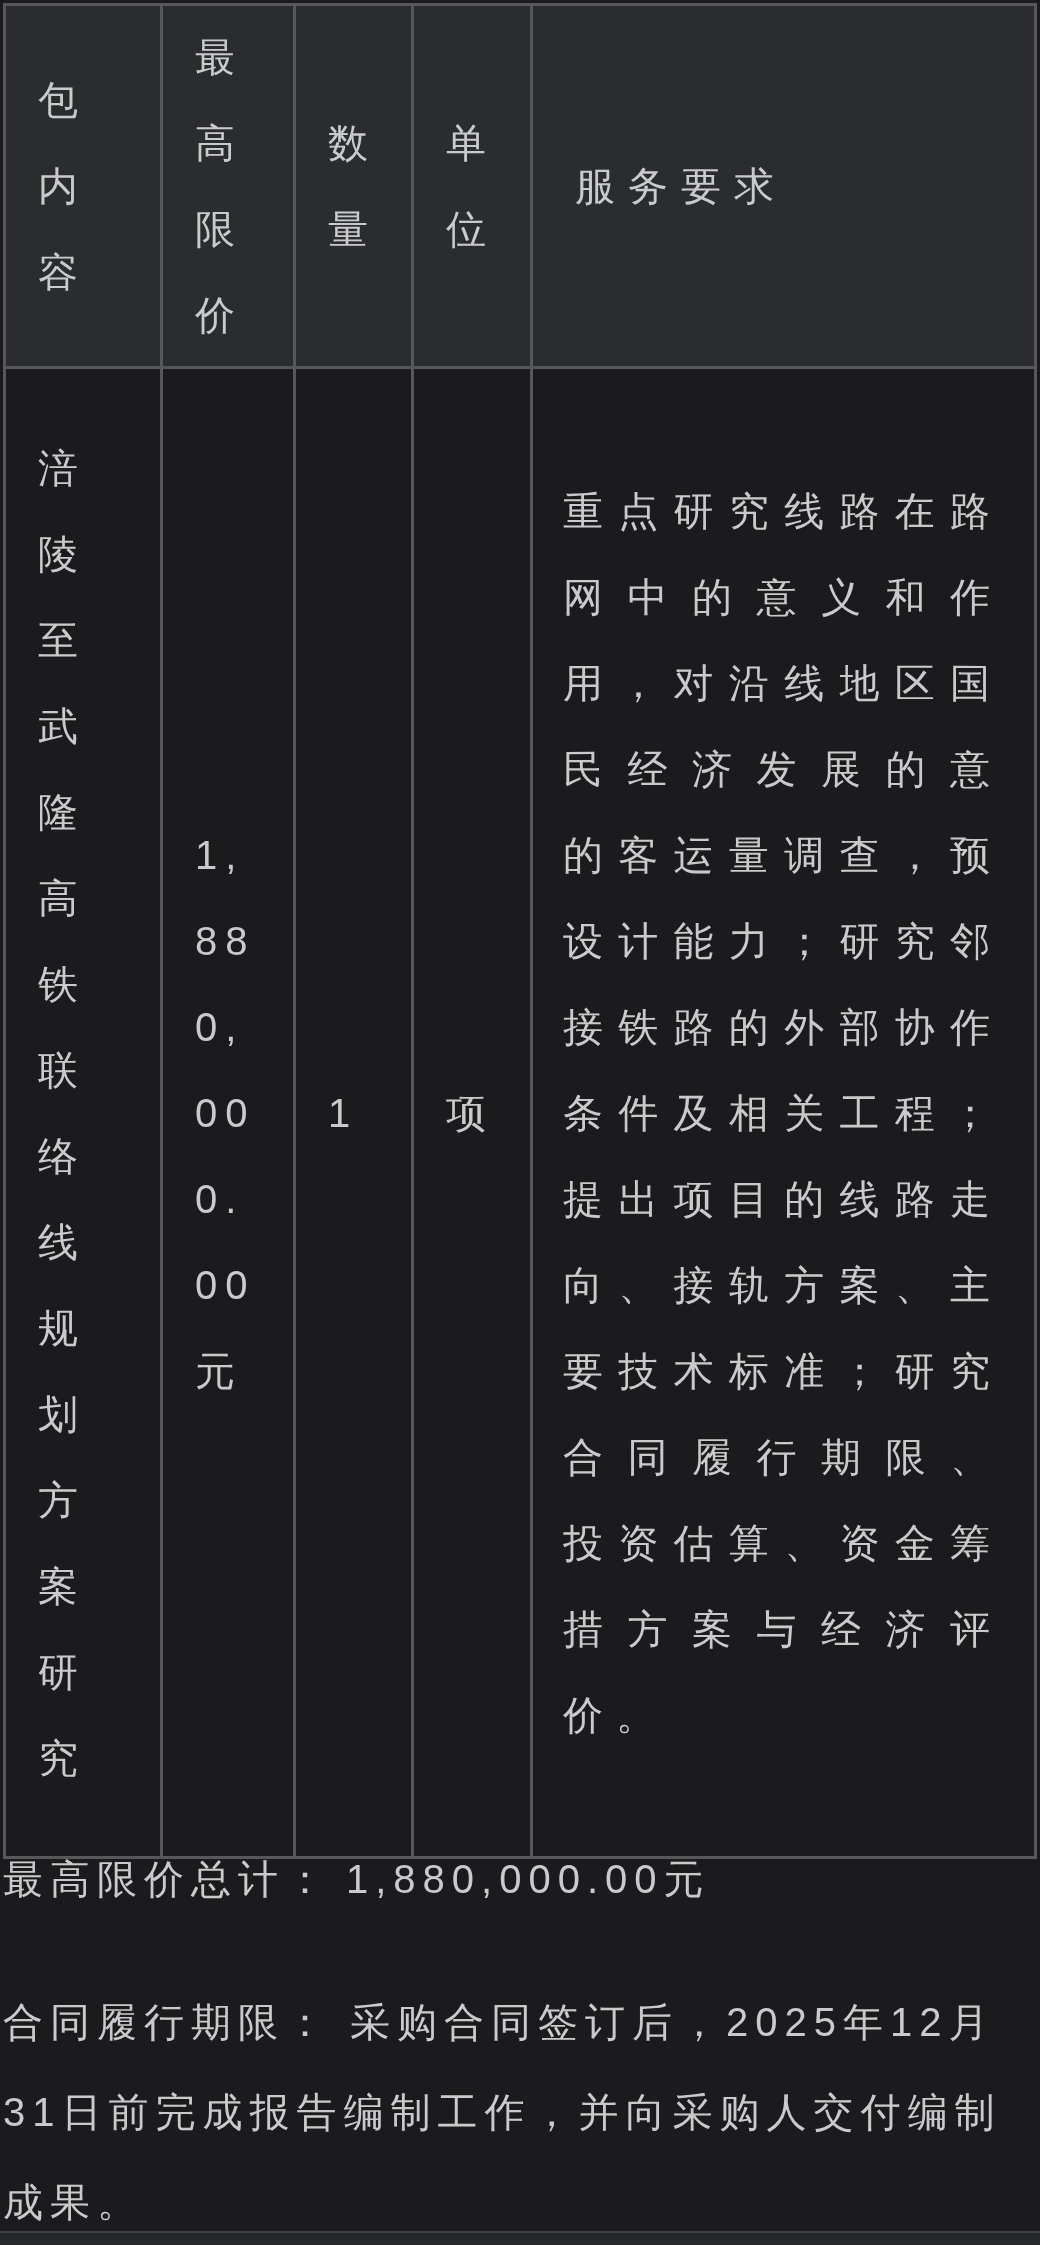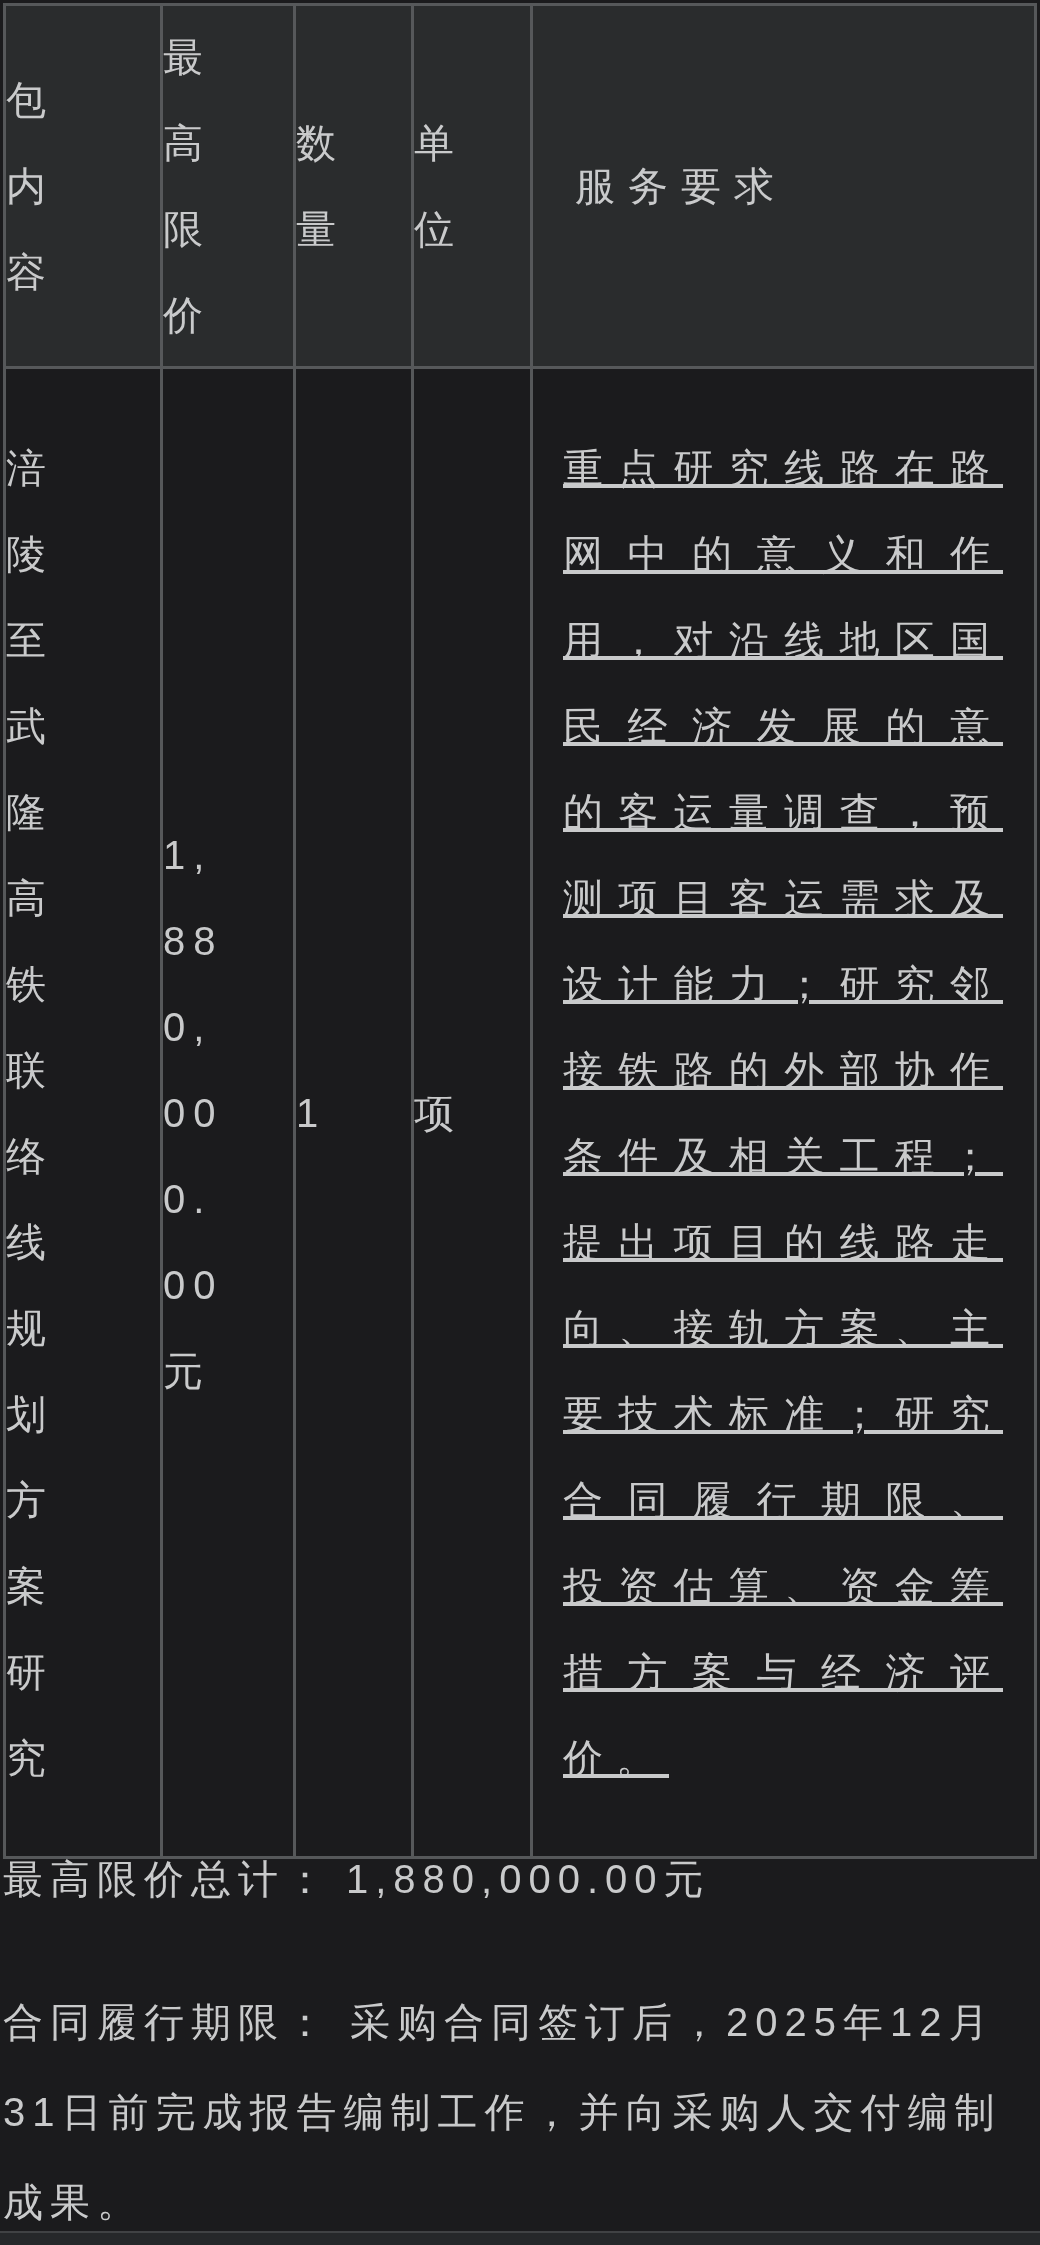--- a/index.html
+++ b/index.html
@@ -16,30 +16,30 @@
     display:grid;
     grid-template-columns:154px 130px 115px 116px 1fr;
     grid-template-rows:360px 1487px;
     gap:3px;
   }
   .cell{
     background:#1b1b1d;display:flex;align-items:center;
     box-sizing:border-box;line-height:86px;overflow:hidden;
   }
   .cell.hdr{background:#2a2c2d;}
-  .pad{}
+  .pad{padding-left:32px;}
   
   .vtext{width:44px;word-break:break-all;letter-spacing:0;}
   .numwrap{width:72px;word-break:break-all;letter-spacing:8px;}
   
   .svc{padding-left:30px;}
   .svc-lines{width:440px;}
   .svc-lines .jline{
     text-align:justify;text-align-last:justify;
-    letter-spacing:13px;line-height:86px;white-space:nowrap;text-decoration:underline;
+    letter-spacing:13px;line-height:86px;white-space:nowrap;
   }
   .svc-lines .jline:last-child{text-align-last:left;}
   .hdr-svc{letter-spacing:13px;padding-left:42px;white-space:nowrap;}
   
   .summary{
     position:absolute;left:3px;top:1853px;line-height:52px;
     letter-spacing:7px;white-space:nowrap;
   }
   .summary .val{margin-left:14px;}
   .contract{
@@ -89,21 +89,20 @@
     <div class="cell pad">
       <div>项</div>
     </div>
     <div class="cell svc">
       <div class="svc-lines">
           <div class="jline">重点研究线路在路</div>
           <div class="jline">网中的意义和作</div>
           <div class="jline">用，对沿线地区国</div>
           <div class="jline">民经济发展的意</div>
           <div class="jline">的客运量调查，预</div>
-          <div class="jline">测项目客运需求及</div>
           <div class="jline">设计能力；研究邻</div>
           <div class="jline">接铁路的外部协作</div>
           <div class="jline">条件及相关工程；</div>
           <div class="jline">提出项目的线路走</div>
           <div class="jline">向、接轨方案、主</div>
           <div class="jline">要技术标准；研究</div>
           <div class="jline">合同履行期限、</div>
           <div class="jline">投资估算、资金筹</div>
           <div class="jline">措方案与经济评</div>
           <div class="jline">价。</div>

